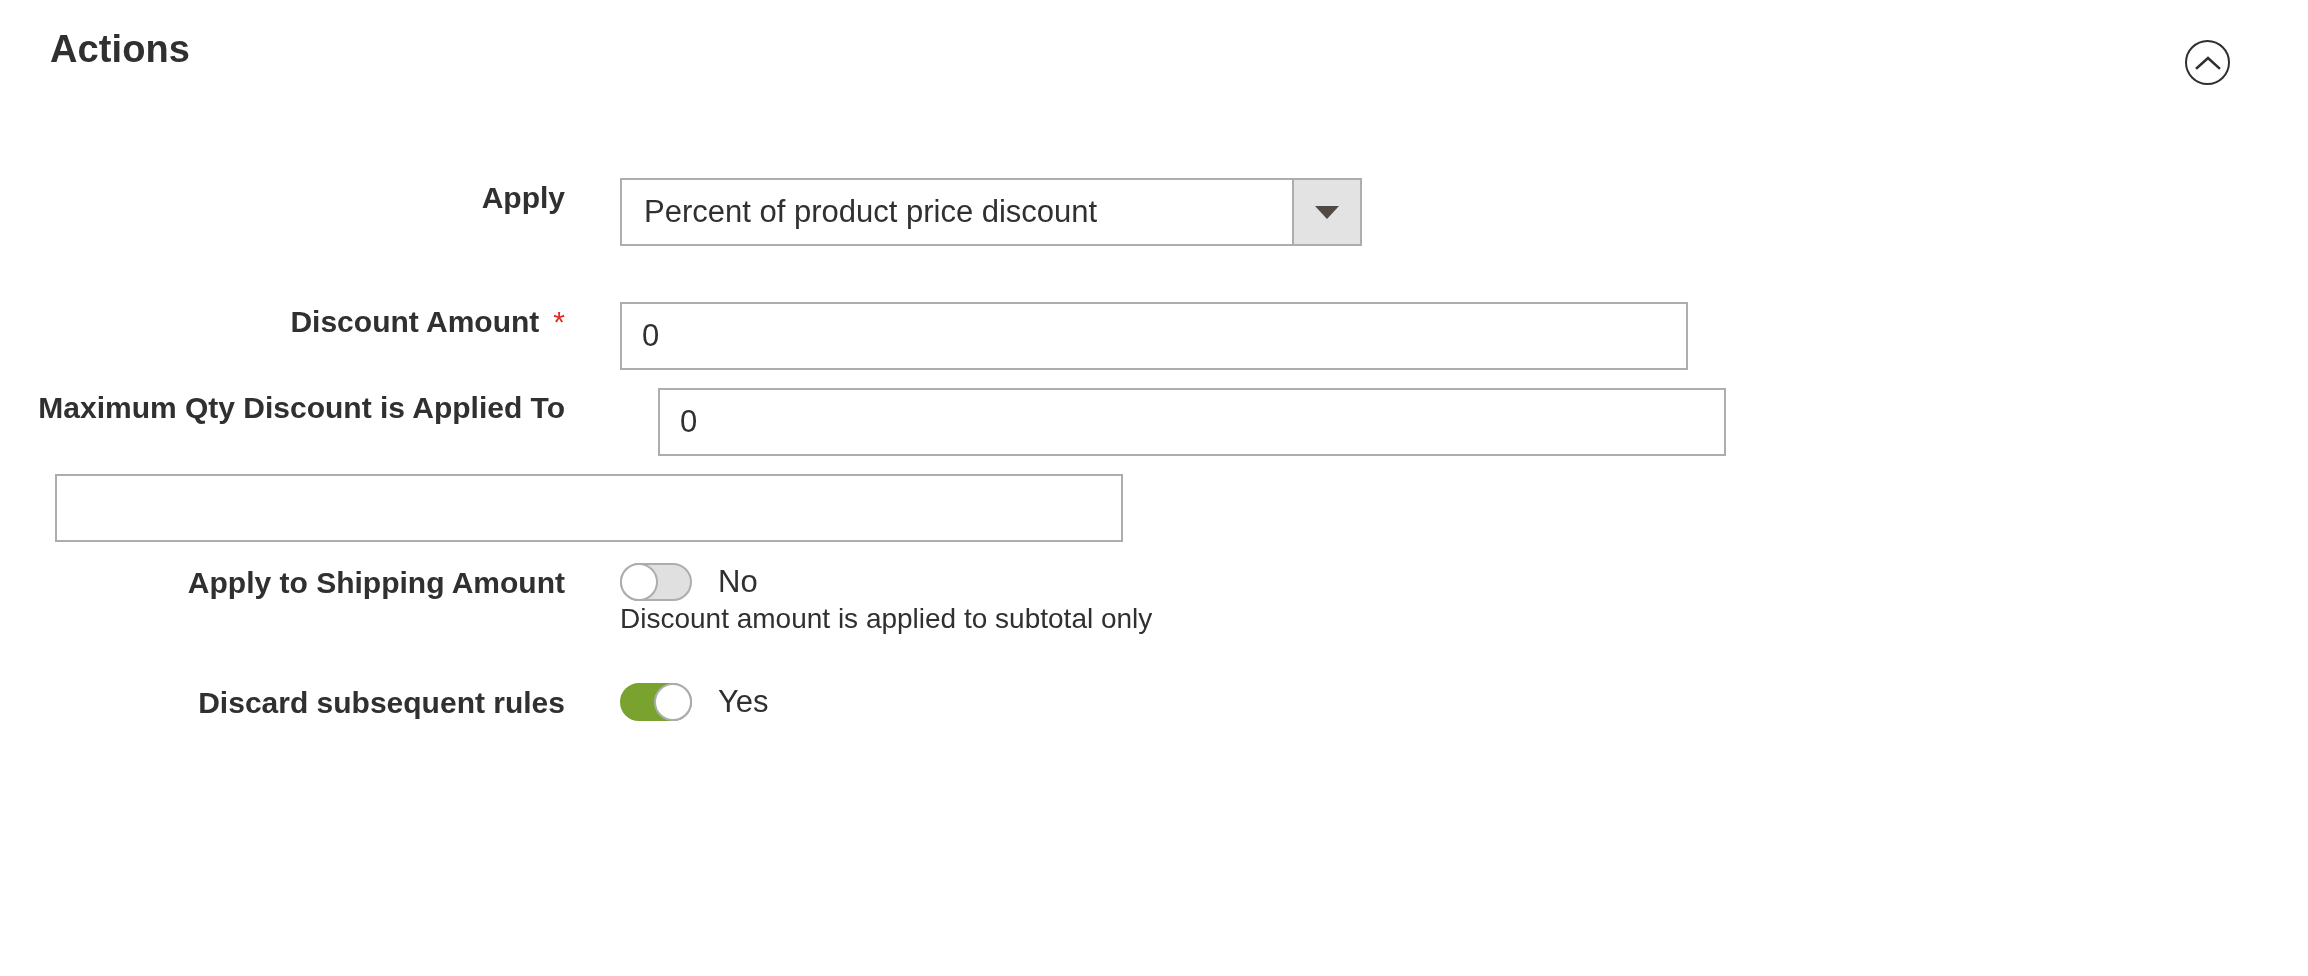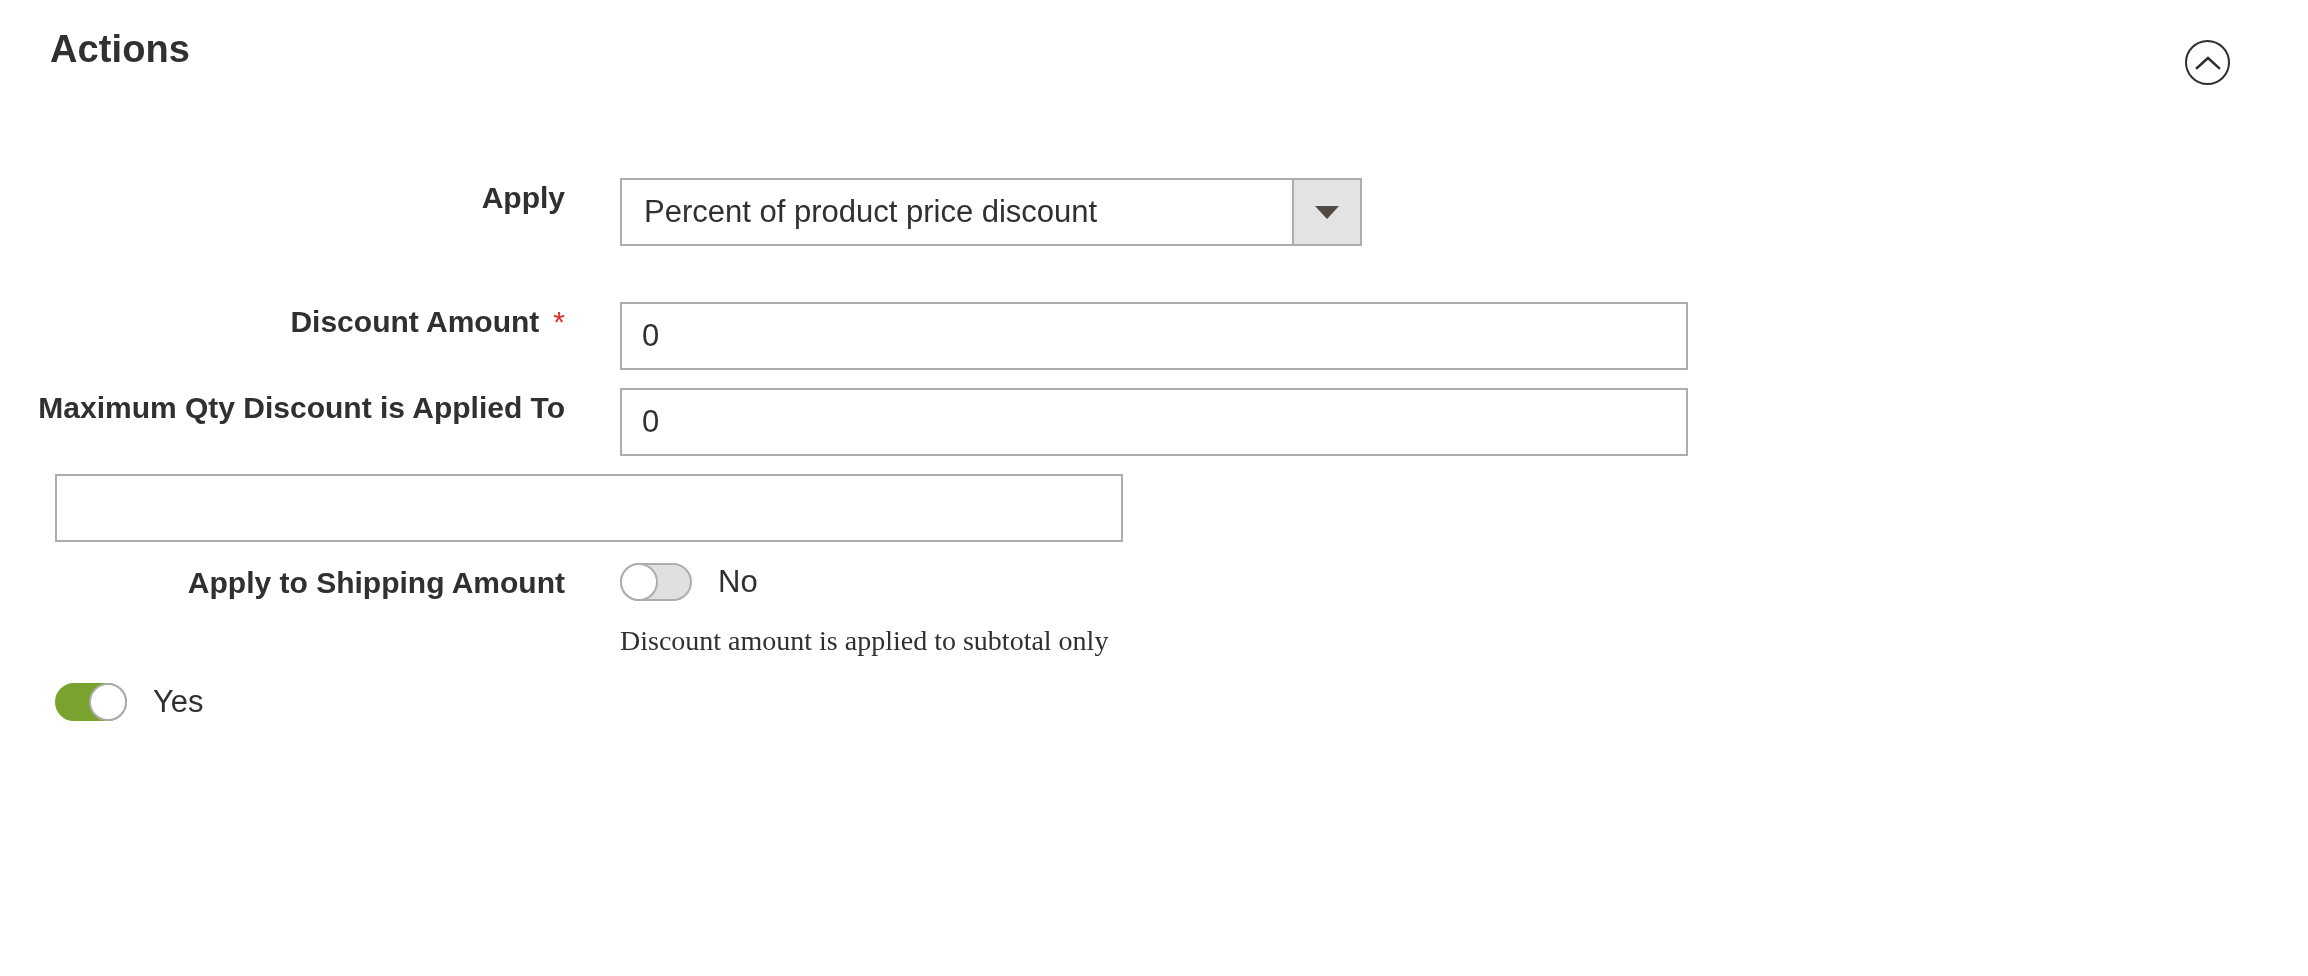--- a/index.html
+++ b/index.html
@@ -232,21 +232,21 @@
 
     <div class="row" style="top:198px;">
       <div class="label-col">
         <span>Discount Amount</span><span class="req">*</span>
       </div>
       <div class="field-col">
         <input class="text-input" type="text" value="0" style="">
       </div>
     </div>
 
-    <div class="row" style="top:284px;">
+    <div class="row" style="top:284px;gap:38px;">
       <div class="label-col">
         <span>Maximum Qty Discount is Applied To</span>
       </div>
       <div class="field-col">
         <input class="text-input" type="text" value="0" style="">
       </div>
     </div>
 
     <div class="row" style="top:370px;">
       <div class="field-col">
@@ -258,25 +258,28 @@
       <div class="label-col">
         <span>Apply to Shipping Amount</span>
       </div>
       <div class="field-col">
         <div class="toggle-row-inner">
           <div class="toggle">
             <span class="knob"></span>
           </div>
           <div class="toggle-label">No</div>
         </div>
-        <div class="help-note" style="margin-top:22px;font-family:Liberation Serif, serif;">Discount amount is applied to subtotal only</div>
+        <div class="help-note" style="">Discount amount is applied to subtotal only</div>
       </div>
     </div>
 
     <div class="row" style="top:579px;">
+      <div class="label-col">
+        <span>Discard subsequent rules</span>
+      </div>
       <div class="field-col">
         <div class="toggle-row-inner">
           <div class="toggle on">
             <span class="knob"></span>
           </div>
           <div class="toggle-label">Yes</div>
         </div>
       </div>
     </div>
 

